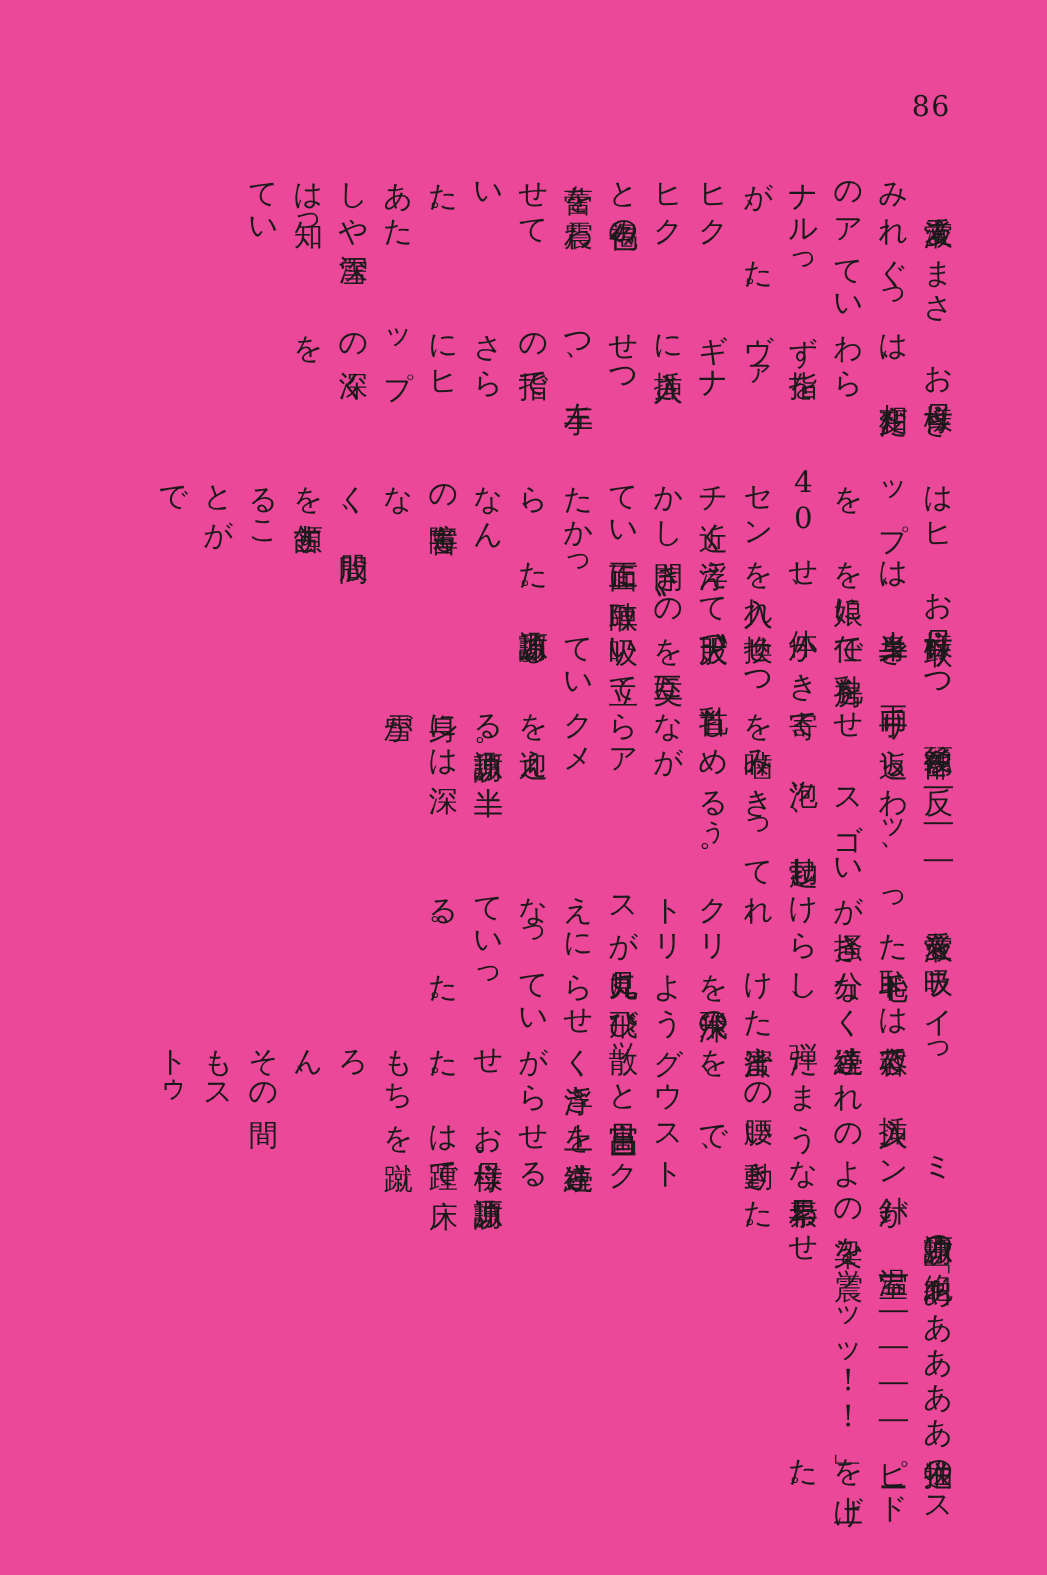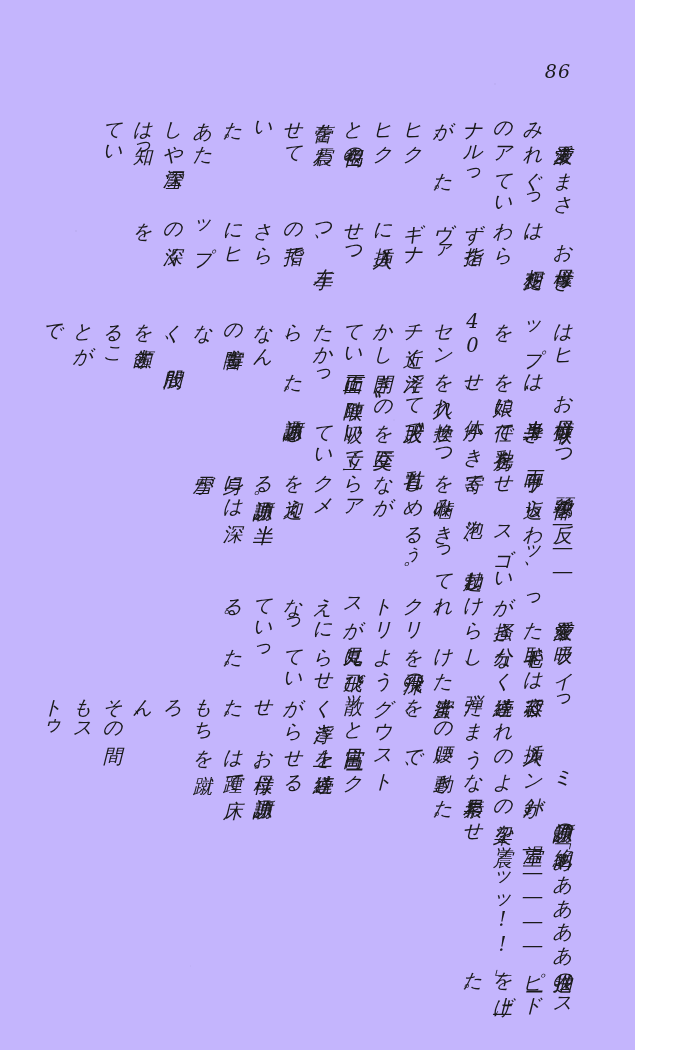--- a/index.html
+++ b/index.html
@@ -2,27 +2,26 @@
 <html><head>
 <meta charset="utf-8">
 <style>
   html, body {
     margin: 0;
     padding: 0;
     background: #ffffff;
   }
   .page {
     position: relative;
-    width: 635px;
+    width: 698px;
     height: 1050px;
-    background: #c4b5fd;
+    background: #ec4899;
     overflow: hidden;
     font-family: "DejaVu Serif", serif;
     color: #1a1a1a;
-    font-style: italic;
   }
   
   .page::before {
     content: "";
     position: absolute;
     inset: 0;
     background:
       radial-gradient(circle at 12% 22%, rgba(0,0,0,0.035) 0 1px, transparent 1px),
       radial-gradient(circle at 78% 8%, rgba(0,0,0,0.03) 0 1px, transparent 1px),
       radial-gradient(circle at 45% 68%, rgba(0,0,0,0.028) 0 1px, transparent 1px),

